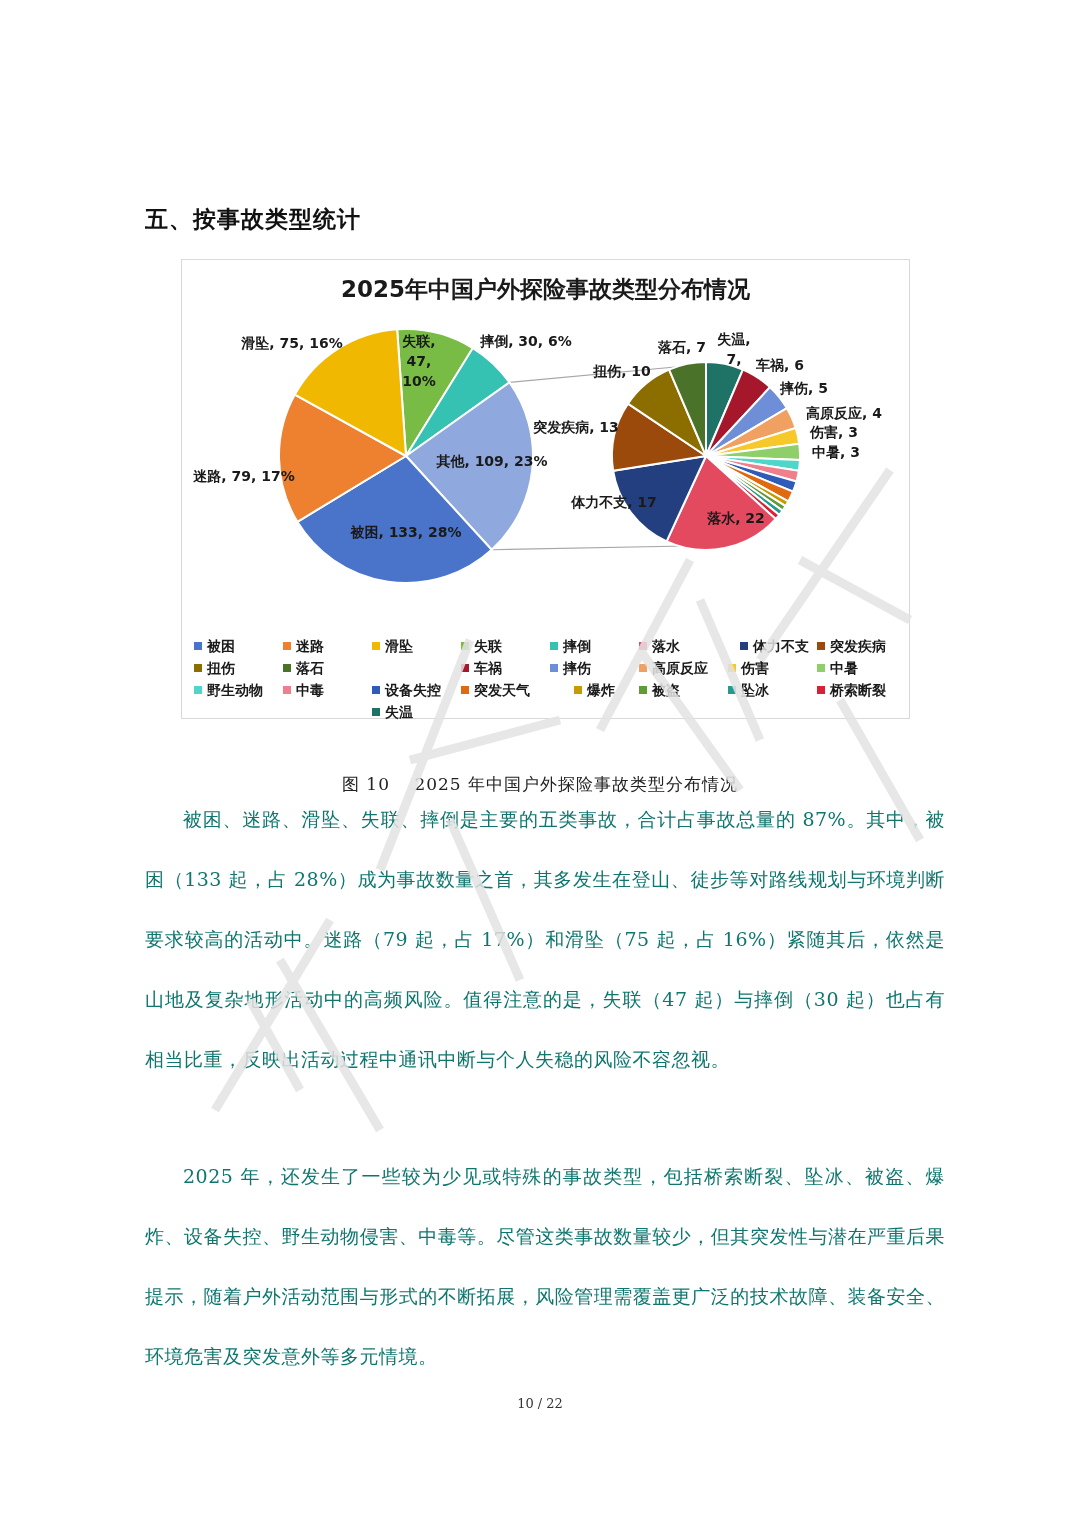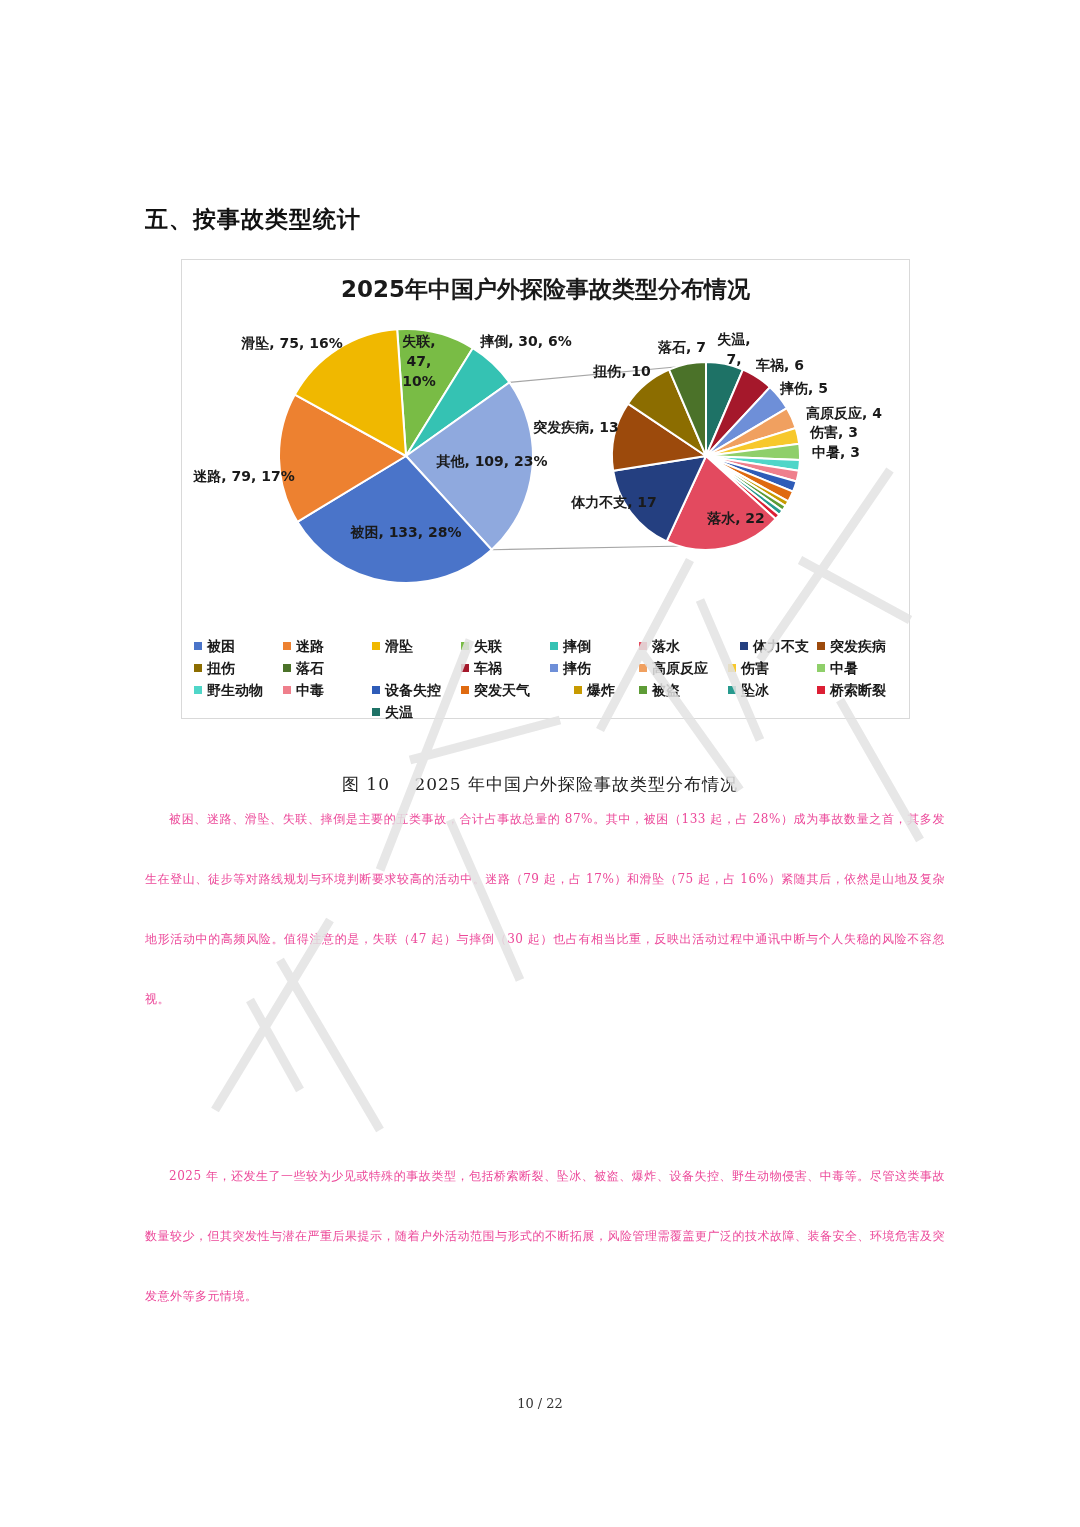--- a/index.html
+++ b/index.html
@@ -9,21 +9,21 @@
          font-weight:bold; font-size:23px; color:#111; letter-spacing:1px; }
   .chart-box { position:absolute; left:181px; top:259px; width:727px; height:458px; border:1px solid #d9d9d9; background:#fff; }
   .chart-box svg { position:absolute; left:0; top:0; }
   .chart-title { position:absolute; left:0; width:727px; top:14px; text-align:center;
          font-family:"DejaVu Sans","Liberation Sans",sans-serif; font-weight:bold; font-size:23px; color:#1a1a1a; }
   .legend { position:absolute; left:12px; top:378px; width:710px; }
   .legend-item { position:absolute; font-family:"DejaVu Sans","Liberation Sans",sans-serif; font-weight:bold;
          font-size:14px; color:#1a1a1a; white-space:nowrap; }
   .legend-swatch { display:inline-block; width:8px; height:8px; margin-right:5px; vertical-align:1px; }
   .caption { position:absolute; left:0; width:1080px; top:745px; text-align:center; font-size:17px; color:#222; letter-spacing:1px;margin-top:28px; }
-  .para { position:absolute; left:145px; width:800px; font-size:12px; line-height:60px; color:#ec4899; text-align:justify; letter-spacing:0.5px; }
+  .para { position:absolute; left:145px; width:800px; font-size:19px; line-height:60px; color:#0f766e; text-align:justify; letter-spacing:0.5px; }
   .page-num { position:absolute; left:0; width:1080px; top:1396px; text-align:center; font-size:13px; color:#333; }
   .watermark { position:absolute; left:0; top:0; width:1080px; height:1527px; pointer-events:none; }
   .lbl { font-family:"DejaVu Sans","Liberation Sans",sans-serif; font-weight:bold; font-size:14px; fill:#1a1a1a; }
 </style>
 </head>
 <body>
 
 <div class="section-title">五、按事故类型统计</div>
 
 <div class="chart-box">

